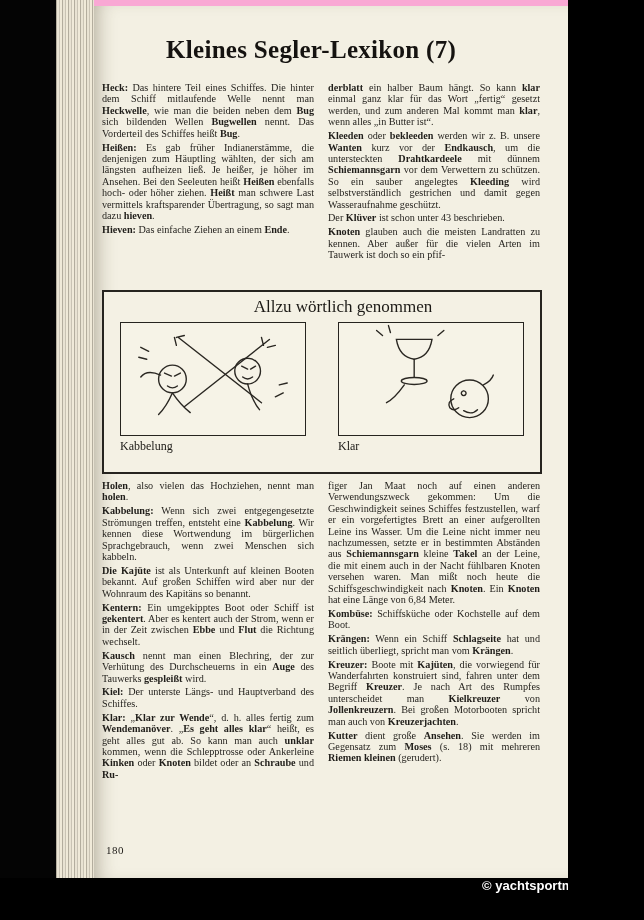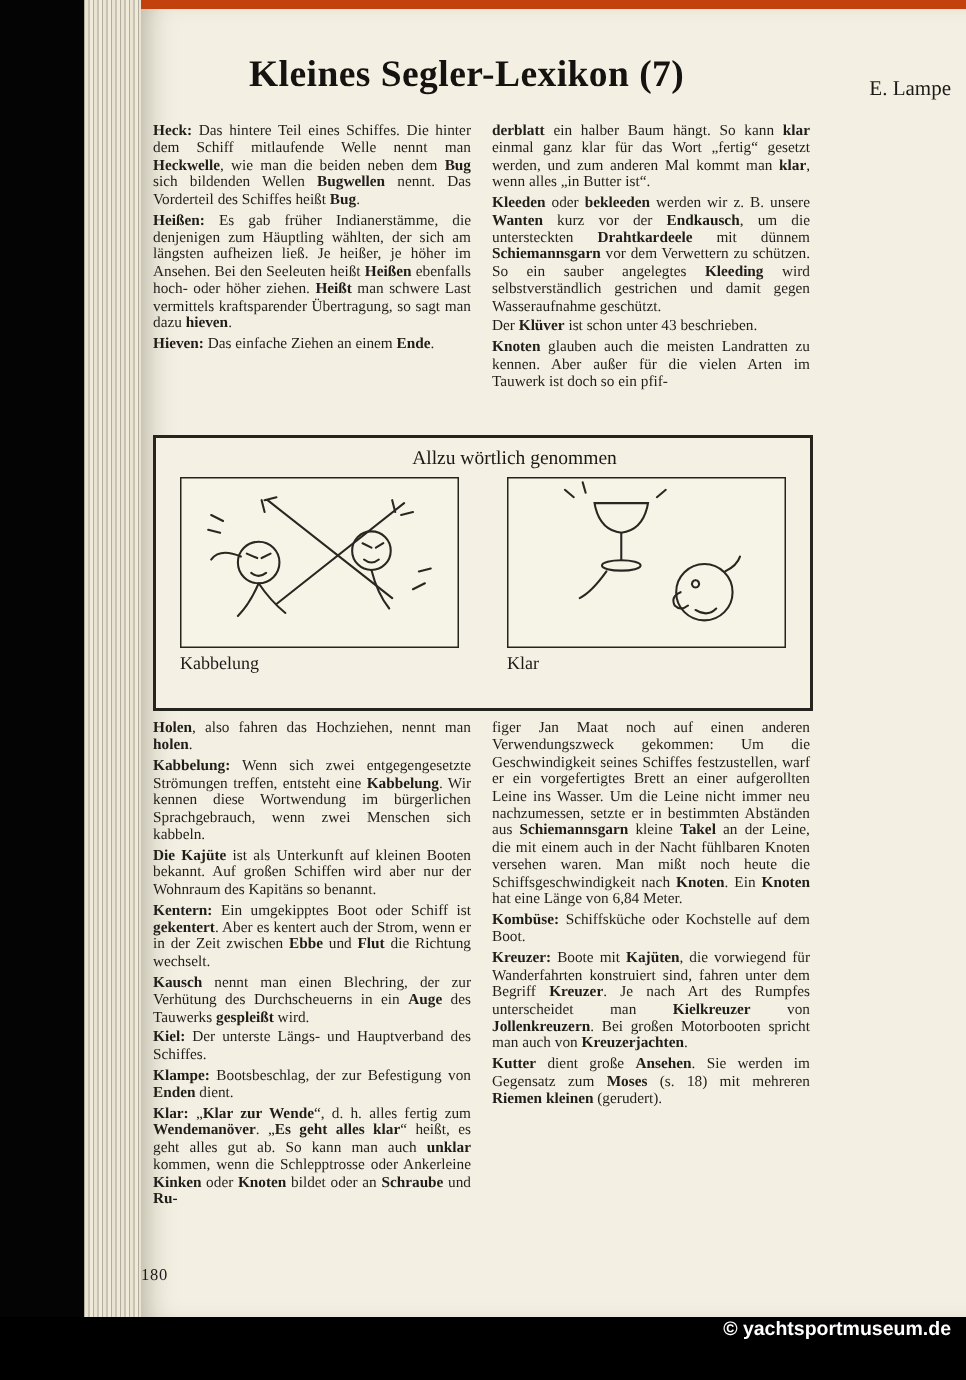--- a/index.html
+++ b/index.html
@@ -1,17 +1,17 @@
 <!DOCTYPE html>
 <html><head>
 <meta charset="utf-8">
 <style>
   html,body{margin:0;padding:0;background:#000;}
   .scan{
-    position:relative;width:644px;height:920px;background:#c2410c;overflow:hidden;
+    position:relative;width:568px;height:920px;background:#f9a8d4;overflow:hidden;
     font-family:"Liberation Serif",serif;
   }
   .book-spine{position:absolute;left:0;top:0;width:58px;height:920px;background:#040404;}
   .page-edges{
     position:absolute;left:56px;top:0;width:38px;height:878px;
     background:repeating-linear-gradient(90deg,#b3ad9e 0 1px,#e9e3d3 1px 3px,#c9c3b4 3px 4px,#f0ead9 4px 6px);
   }
   .page{
     position:absolute;left:94px;top:6px;width:550px;height:872px;background:#f3f0e3;
     box-shadow:inset 14px 0 20px -12px rgba(70,58,34,.4);
@@ -23,27 +23,27 @@
   .cols{display:flex;gap:14px;padding-left:8px;width:446px;overflow:hidden;}
   .cols.top{height:208px;}
   .cols.bottom{height:354px;margin-top:6px;}
   .col{width:212px;}
   .col p{margin:0 0 2.5px;text-align:justify;font-size:10.2px;line-height:11.4px;color:#201e1a;}
   .b{font-weight:bold;}
   .cartoon-box{
     margin:2px 0 0 8px;width:440px;height:184px;border:2px solid #26241f;
     box-sizing:border-box;background:#f4f1e4;
   }
-  .cartoon-title{text-align:center;font-size:13px;margin-top:5px;color:#1b1915;padding-left:42px;}
+  .cartoon-title{text-align:center;font-size:17px;margin-top:5px;color:#1b1915;padding-left:42px;}
   .panels{display:flex;justify-content:space-between;padding:5px 16px 0;}
   .panel{width:186px;height:114px;border:1.5px solid #26241f;box-sizing:border-box;background:#f6f3e7;}
   .panel svg{display:block;width:100%;height:100%;}
   .captions{display:flex;justify-content:space-between;padding:3px 16px 0;}
   .captions figcaption{width:186px;font-size:12px;text-align:left;color:#1b1915;margin:0;}
-  .page-number{margin:10px 0 0 0;font-size:11px;letter-spacing:.5px;}
+  .page-number{margin:10px 0 0 12px;font-size:11px;letter-spacing:.5px;}
   .bottom-band{
     position:absolute;left:0;bottom:0;width:644px;height:42px;background:#000;
     display:flex;align-items:flex-start;justify-content:flex-end;padding-right:10px;box-sizing:border-box;
   }
   .watermark{color:#fff;font-family:"Liberation Sans",sans-serif;font-weight:bold;font-size:13px;}
 </style>
 </head>
 <body>
 
 <div class="scan">
@@ -109,32 +109,32 @@
         </div>
       </div>
       <div class="captions">
         <figcaption>Kabbelung</figcaption>
         <figcaption>Klar</figcaption>
       </div>
     </figure>
 
     <section class="cols bottom">
       <div class="col">
-          <p><span class="b">Holen</span><span>, also fahren das Hochziehen, nennt man </span><span class="b">holen</span><span>.</span></p>
+          <p><span class="b">Holen</span><span>, also vielen das Hochziehen, nennt man </span><span class="b">holen</span><span>.</span></p>
           <p><span class="b">Kabbelung:</span><span> Wenn sich zwei entgegengesetzte Strömungen treffen, entsteht eine </span><span class="b">Kabbelung</span><span>. Wir kennen diese Wortwendung im bürgerlichen Sprachgebrauch, wenn zwei Menschen sich kabbeln.</span></p>
           <p><span class="b">Die Kajüte</span><span> ist als Unterkunft auf kleinen Booten bekannt. Auf großen Schiffen wird aber nur der Wohnraum des Kapitäns so benannt.</span></p>
           <p><span class="b">Kentern:</span><span> Ein umgekipptes Boot oder Schiff ist </span><span class="b">gekentert</span><span>. Aber es kentert auch der Strom, wenn er in der Zeit zwischen </span><span class="b">Ebbe</span><span> und </span><span class="b">Flut</span><span> die Richtung wechselt.</span></p>
           <p><span class="b">Kausch</span><span> nennt man einen Blechring, der zur Verhütung des Durchscheuerns in ein </span><span class="b">Auge</span><span> des Tauwerks </span><span class="b">gespleißt</span><span> wird.</span></p>
           <p><span class="b">Kiel:</span><span> Der unterste Längs- und Hauptverband des Schiffes.</span></p>
-          <p><span class="b">Klampe:</span><span> Bootsbeschlag, der zur Befestigung von </span><span class="b">Enden</span><span> dient.</span></p>
           <p><span class="b">Klar:</span><span> „</span><span class="b">Klar zur Wende</span><span>“, d. h. alles fertig zum </span><span class="b">Wendemanöver</span><span>. „</span><span class="b">Es geht alles klar</span><span>“ heißt, es geht alles gut ab. So kann man auch </span><span class="b">unklar</span><span> kommen, wenn die Schlepptrosse oder Ankerleine </span><span class="b">Kinken</span><span> oder </span><span class="b">Knoten</span><span> bildet oder an </span><span class="b">Schraube</span><span> und </span><span class="b">Ru-</span></p>
         </div>
       <div class="col">
           <p><span>figer Jan Maat noch auf einen anderen Verwendungszweck gekommen: Um die Geschwindigkeit seines Schiffes festzustellen, warf er ein vorgefertigtes Brett an einer aufgerollten Leine ins Wasser. Um die Leine nicht immer neu nachzumessen, setzte er in bestimmten Abständen aus </span><span class="b">Schiemannsgarn</span><span> kleine </span><span class="b">Takel</span><span> an der Leine, die mit einem auch in der Nacht fühlbaren Knoten versehen waren. Man mißt noch heute die Schiffsgeschwindigkeit nach </span><span class="b">Knoten</span><span>. Ein </span><span class="b">Knoten</span><span> hat eine Länge von 6,84 Meter.</span></p>
           <p><span class="b">Kombüse:</span><span> Schiffsküche oder Kochstelle auf dem Boot.</span></p>
+          <p><span class="b">Krängen:</span><span> Wenn ein Schiff </span><span class="b">Schlagseite</span><span> hat und seitlich überliegt, spricht man vom </span><span class="b">Krängen</span><span>.</span></p>
           <p><span class="b">Kreuzer:</span><span> Boote mit </span><span class="b">Kajüten</span><span>, die vorwiegend für Wanderfahrten konstruiert sind, fahren unter dem Begriff </span><span class="b">Kreuzer</span><span>. Je nach Art des Rumpfes unterscheidet man </span><span class="b">Kielkreuzer</span><span> von </span><span class="b">Jollenkreuzern</span><span>. Bei großen Motorbooten spricht man auch von </span><span class="b">Kreuzerjachten</span><span>.</span></p>
           <p><span class="b">Kutter</span><span> dient große </span><span class="b">Ansehen</span><span>. Sie werden im Gegensatz zum </span><span class="b">Moses</span><span> (s. 18) mit mehreren </span><span class="b">Riemen kleinen</span><span> (gerudert).</span></p>
         </div>
     </section>
 
     <div class="page-number">180</div>
   </div>
 
   <div class="bottom-band">
     <span class="watermark">© yachtsportmuseum.de</span>

